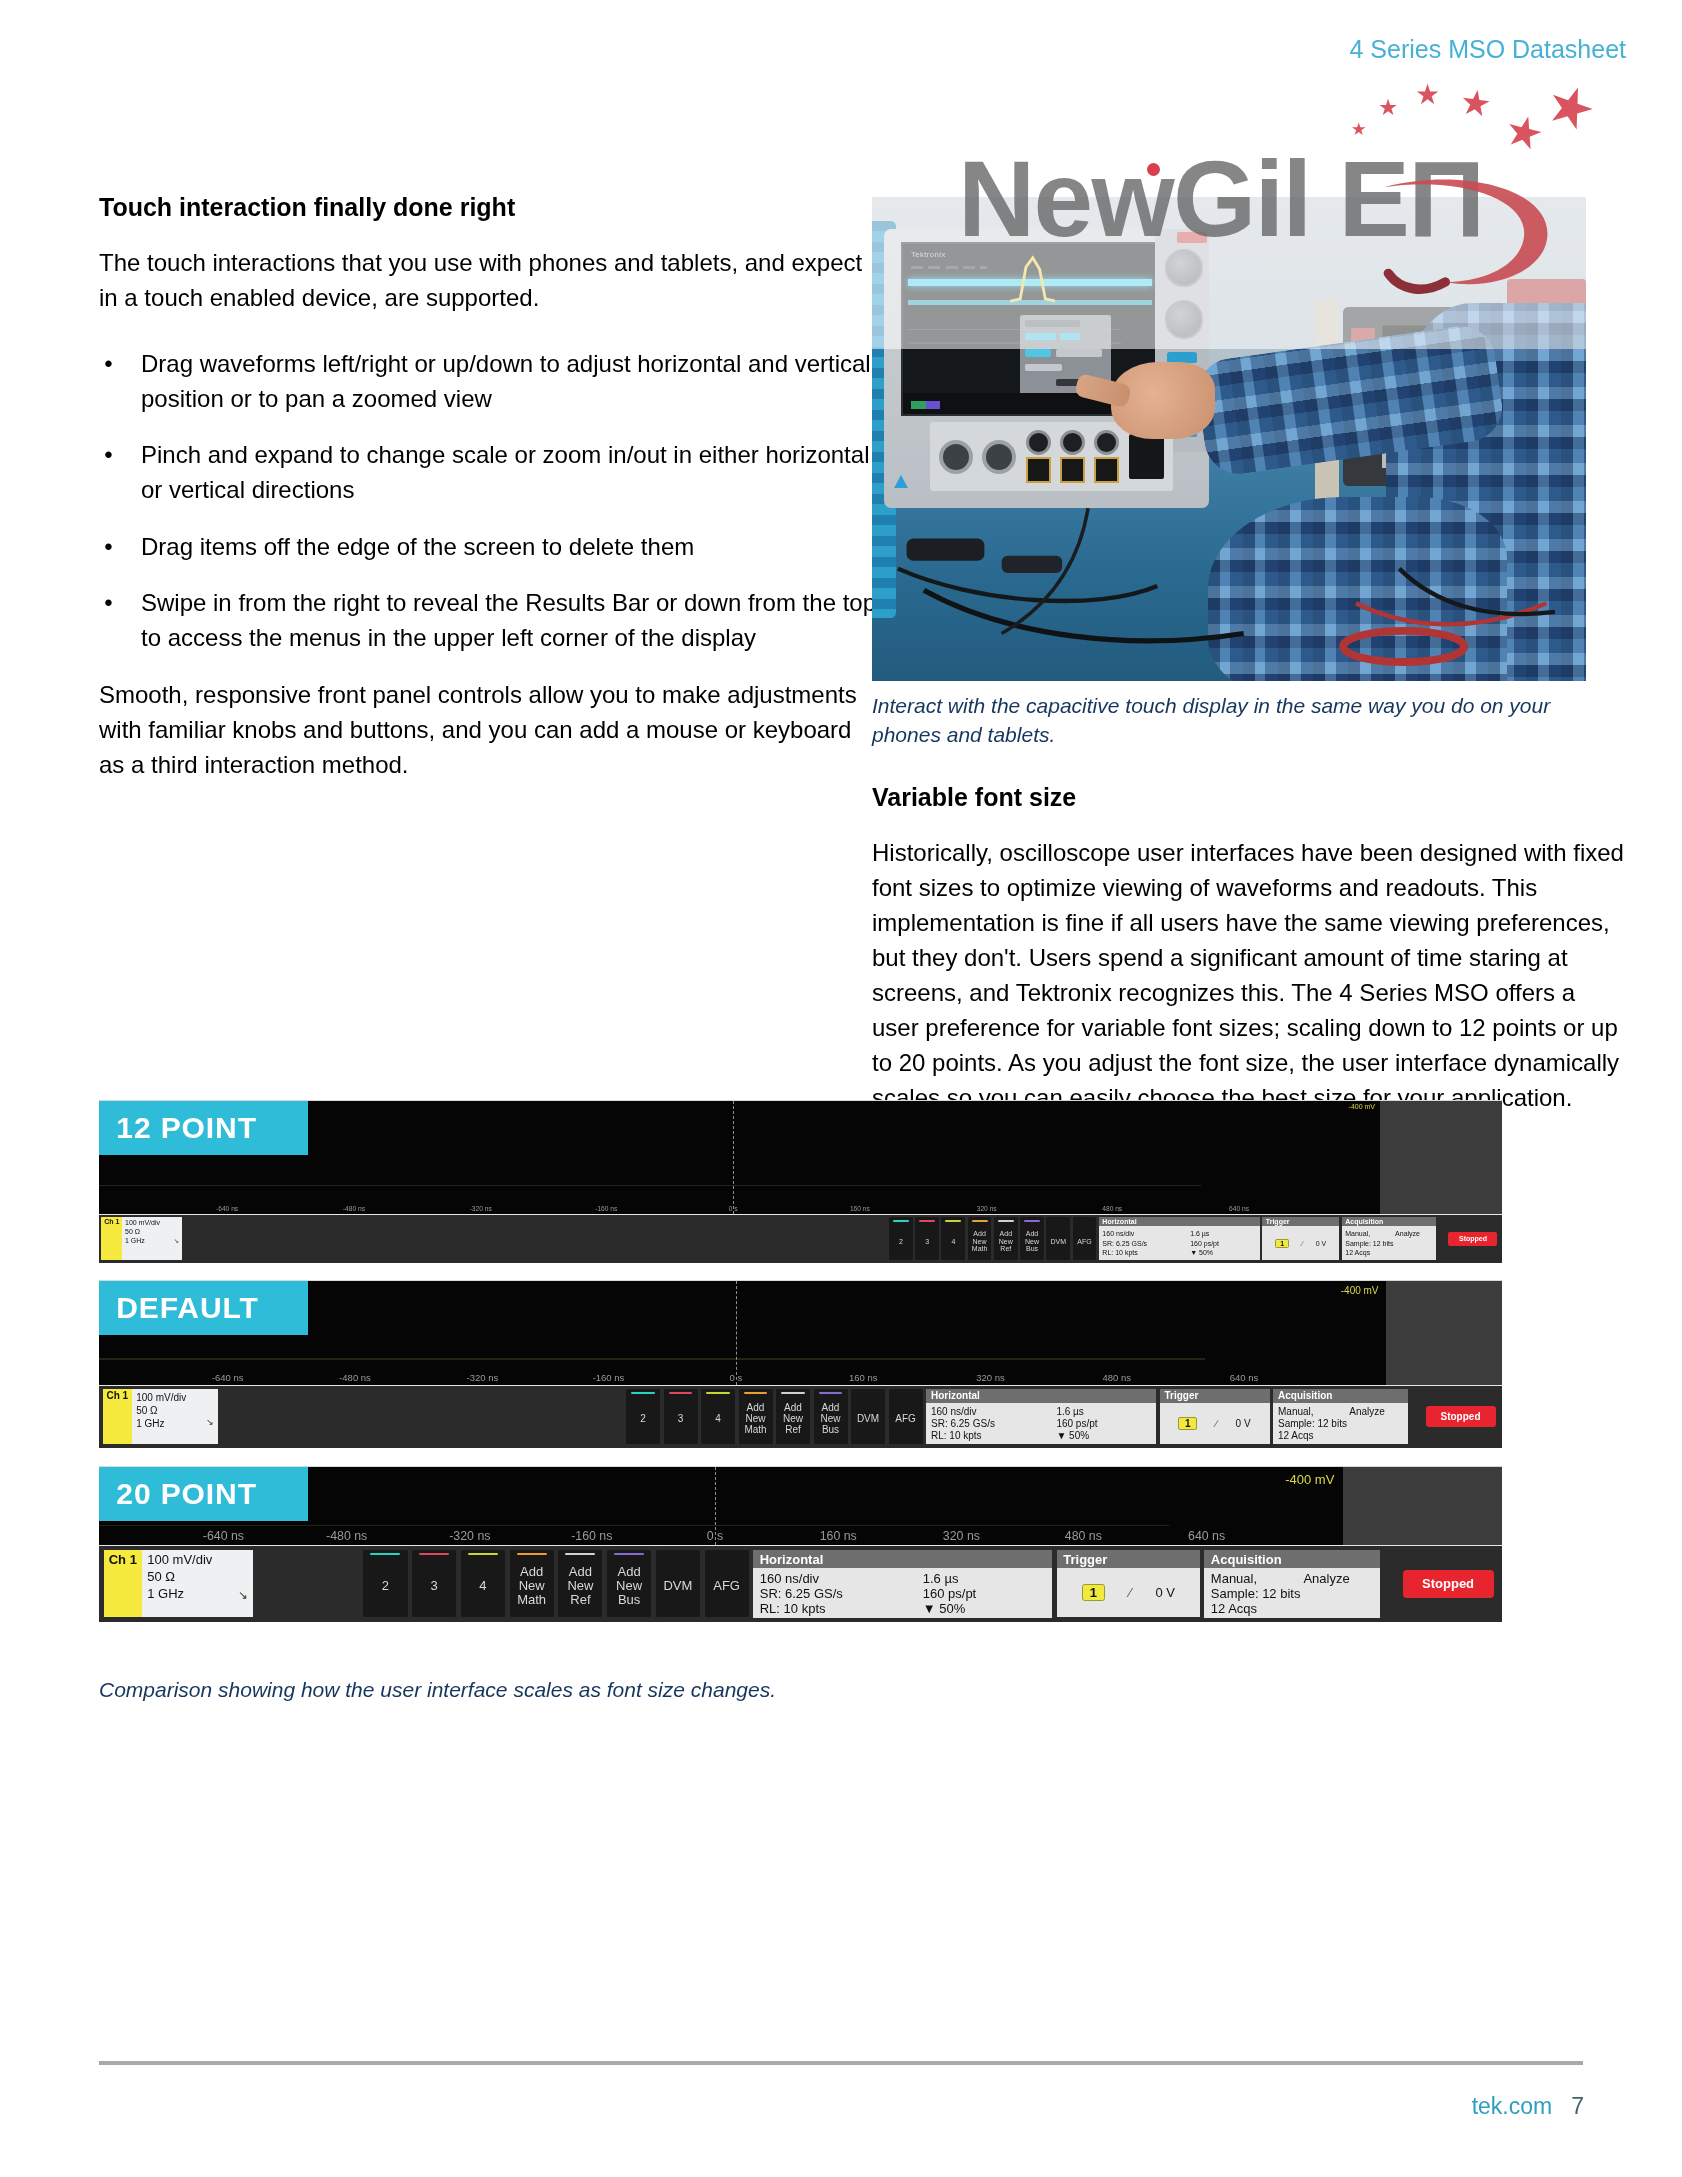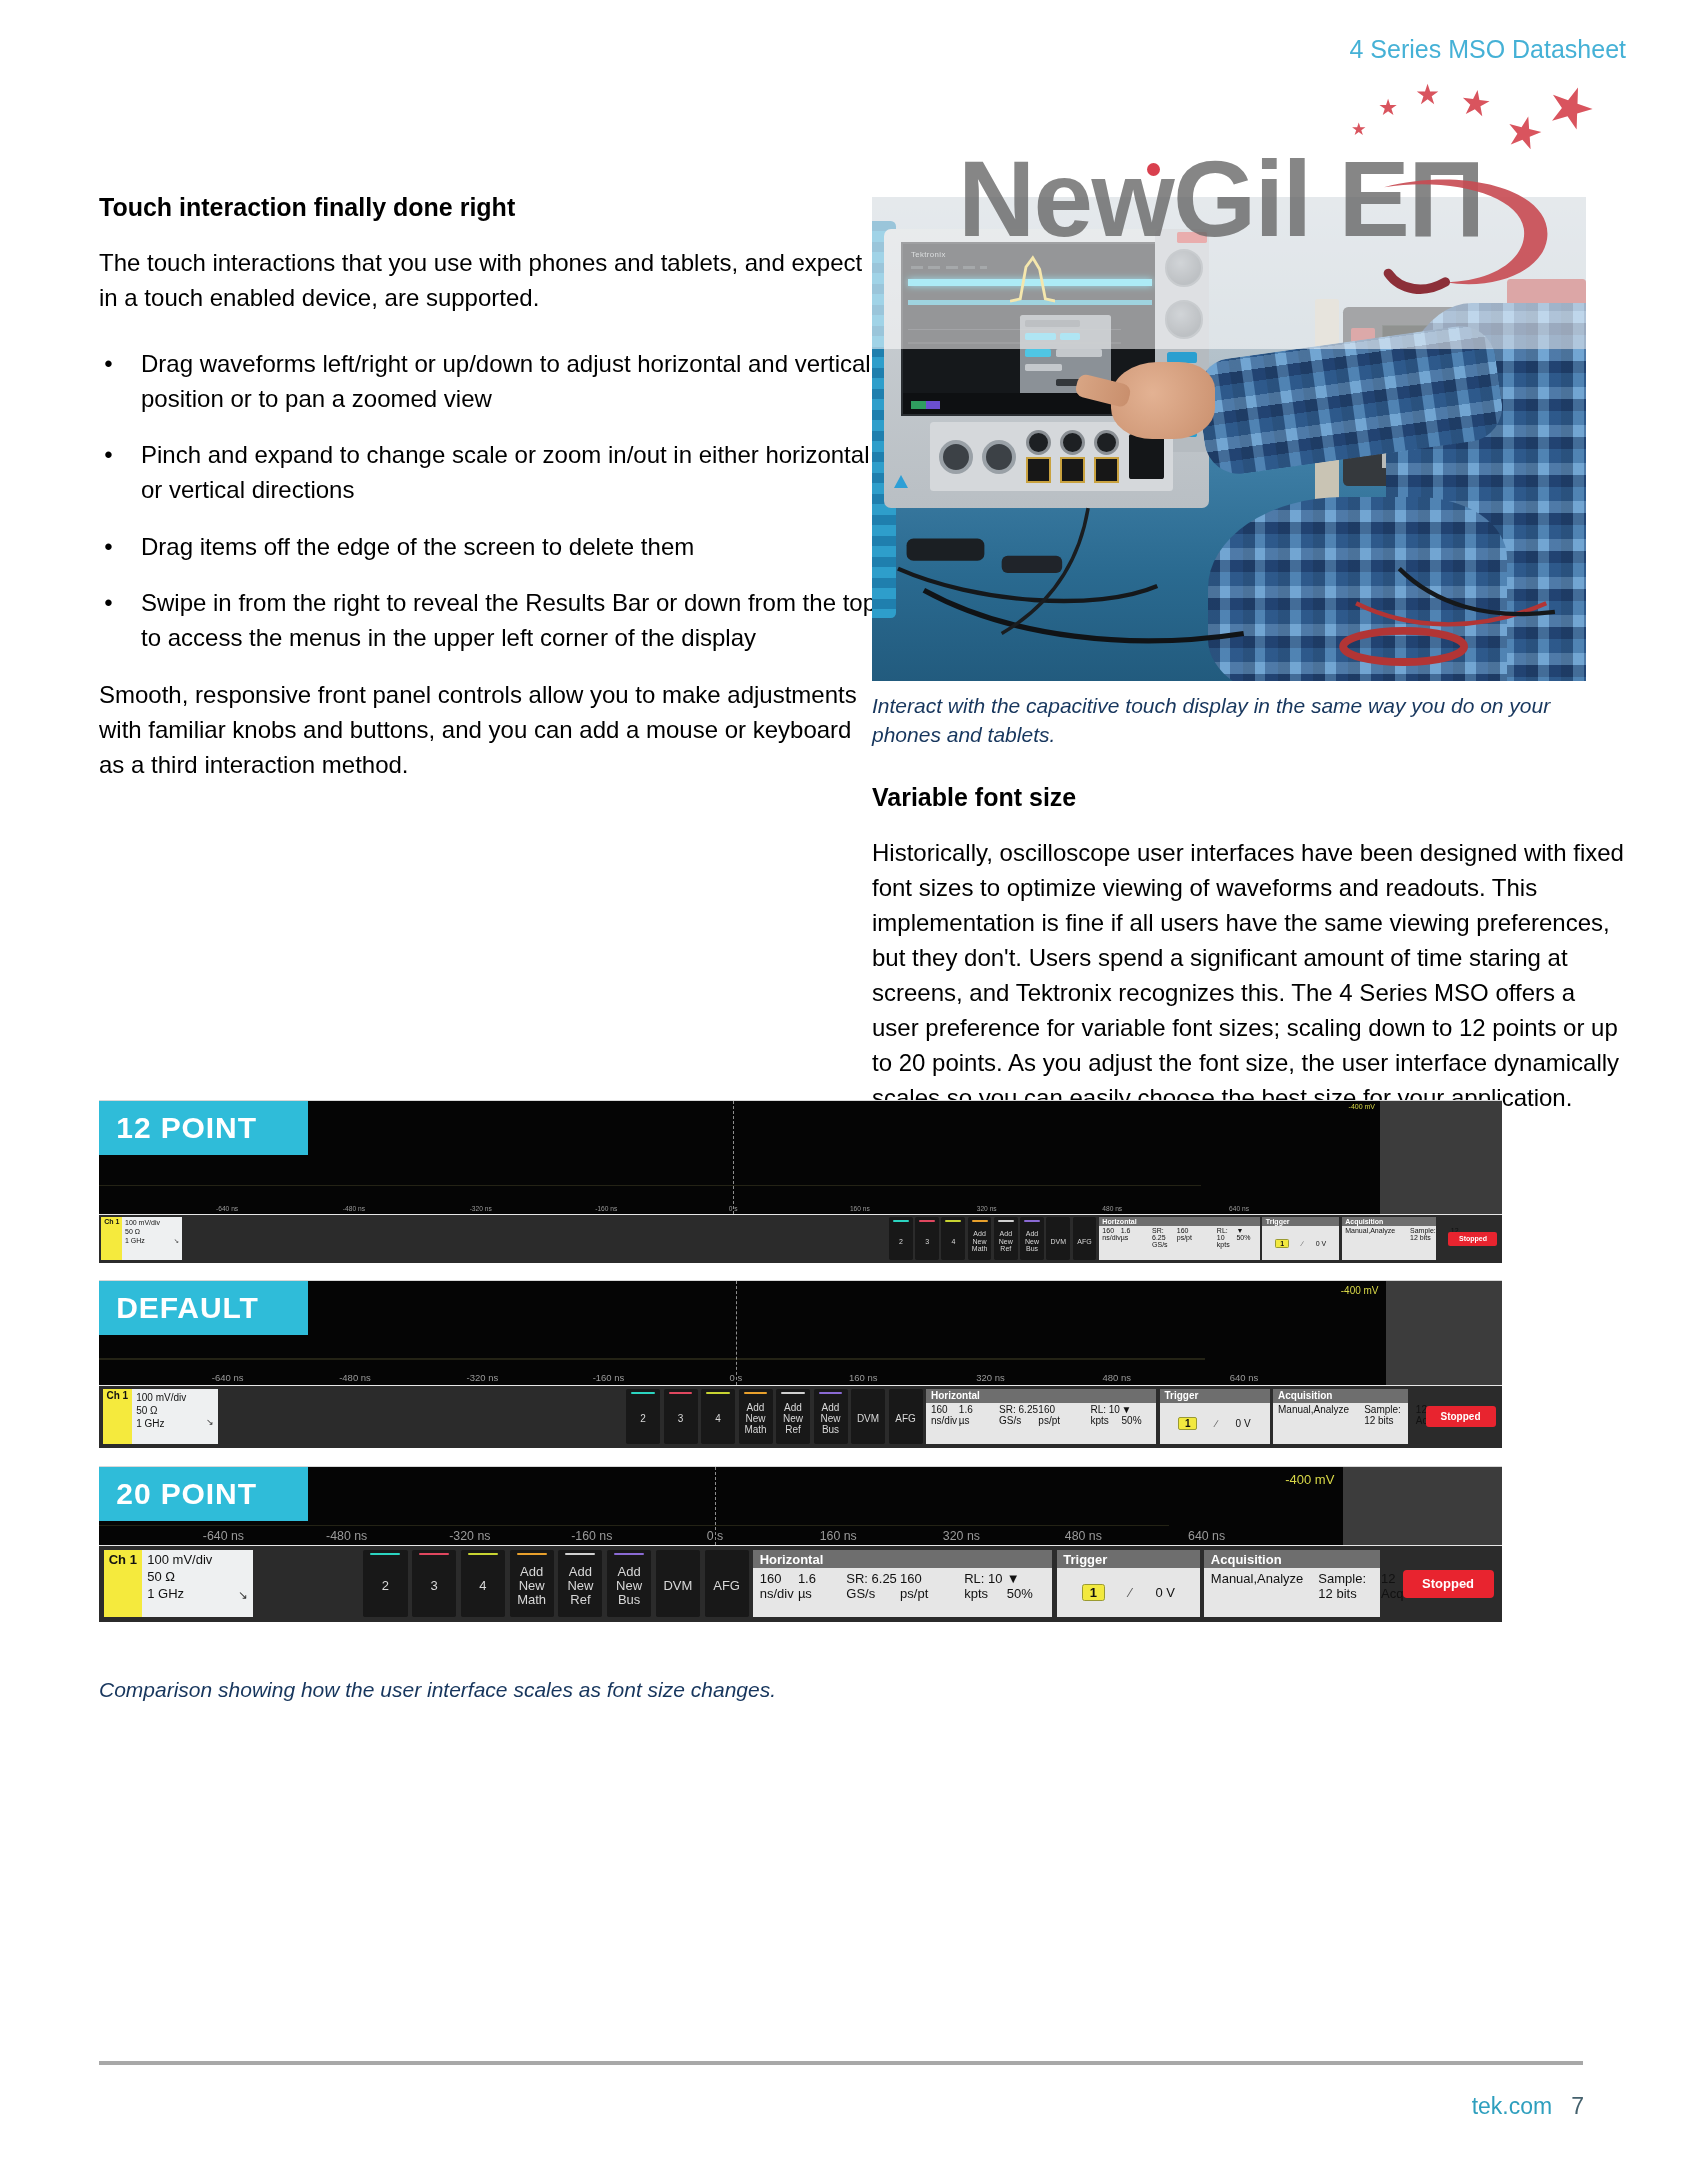--- a/index.html
+++ b/index.html
@@ -128,21 +128,21 @@
   .scope-btn{background:#181818;color:#d8d8d8;width:calc(var(--u)*3.4);border-radius:1.7px;
       display:flex;flex-direction:column;align-items:center;padding-top:2.6px;box-sizing:border-box;}
   .stripe{width:68%;height:2.6px;border-radius:1.7px;}
   .scope-btn .lbl{margin:auto 0;text-align:center;line-height:1.08;white-space:pre-line;}
   .info-panel{display:flex;flex-direction:column;flex-shrink:0;}
   .horizontal-panel{width:calc(var(--u)*23);}
   .trigger-panel{width:calc(var(--u)*11);}
   .acq-panel{width:calc(var(--u)*13.5);border-radius:7px;}
   .ip-header{background:#6e6e6e;color:#fff;font-weight:bold;padding:.12em .5em;}
   .ip-body{background:#e6e6e6;color:#111;flex:1;padding:.18em .5em;
-      display:flex;flex-direction:row;justify-content:space-evenly;gap:15px;}
+      display:flex;flex-direction:column;justify-content:space-evenly;}
   .h-row{display:flex;}
   .h-row span:first-child{width:57%;}
   .trig-body{flex-direction:row;align-items:center;gap:.45em;}
   .trig-badge{background:#f2e93f;border:0.9px solid #9a9a32;border-radius:.2em;
       padding:0 .55em;color:#111;font-weight:bold;}
   .trig-slope{color:#555;}
   .stopped-btn{background:#e8242f;color:#fff;font-weight:bold;border-radius:.3em;
       align-self:center;padding:.5em 1.5em;margin-left:calc(var(--u)*1.4);margin-right:calc(var(--u)*0.3);}
 </style>
 </head>

